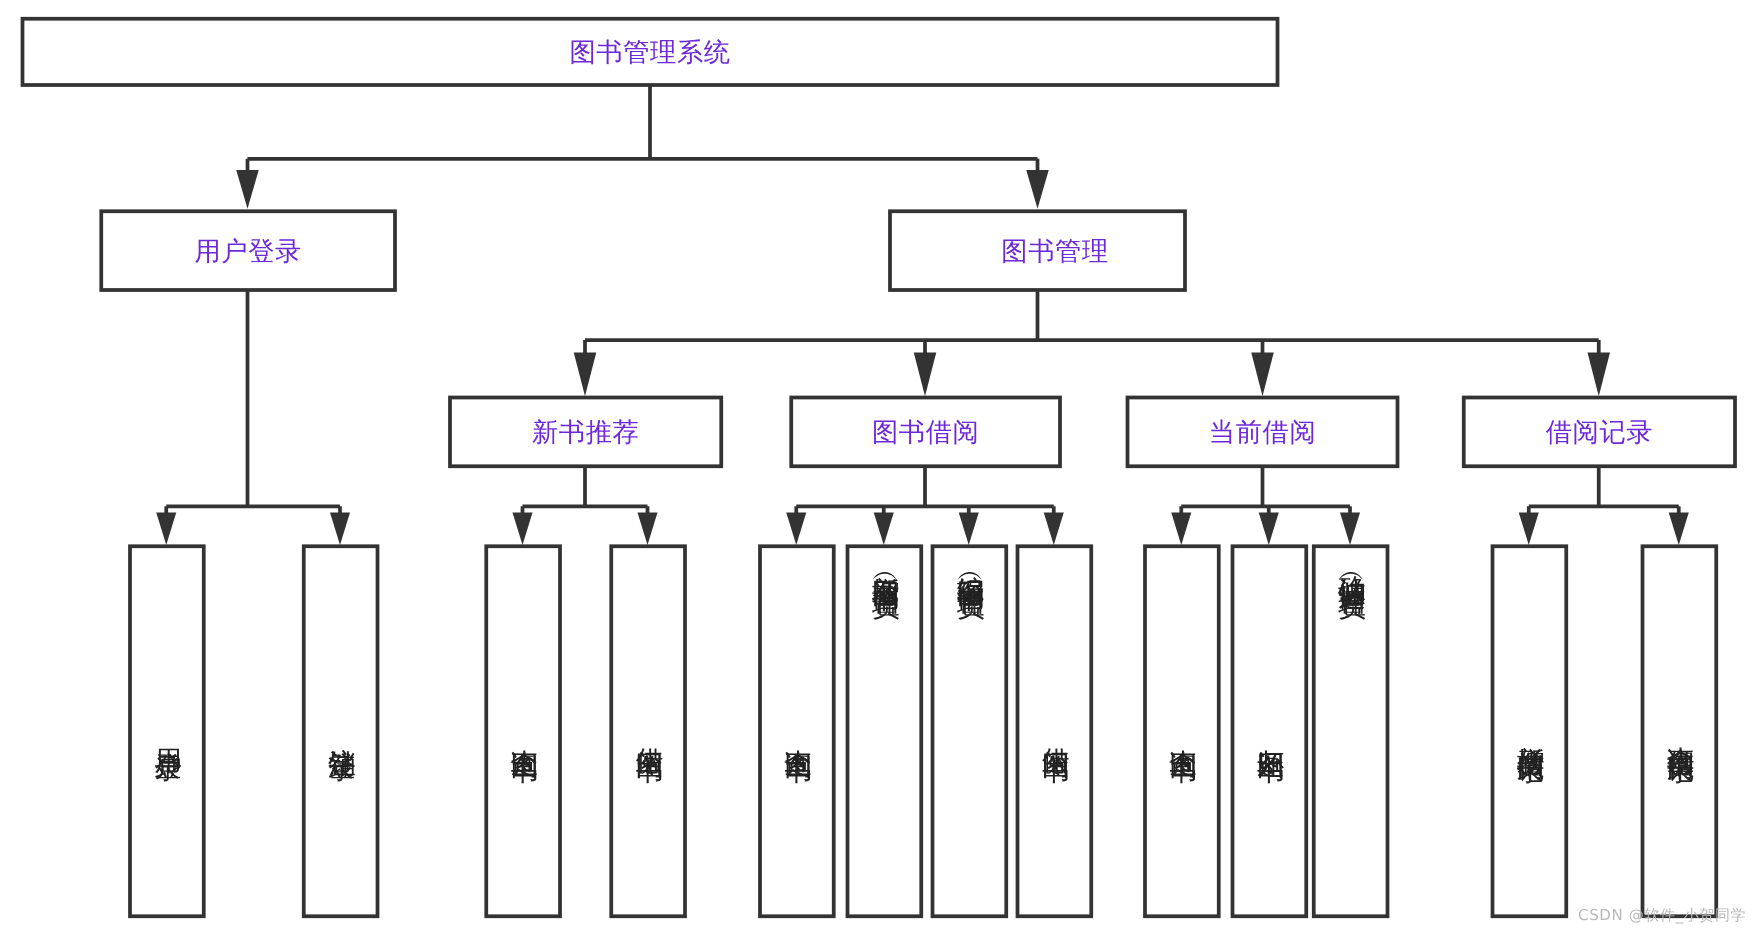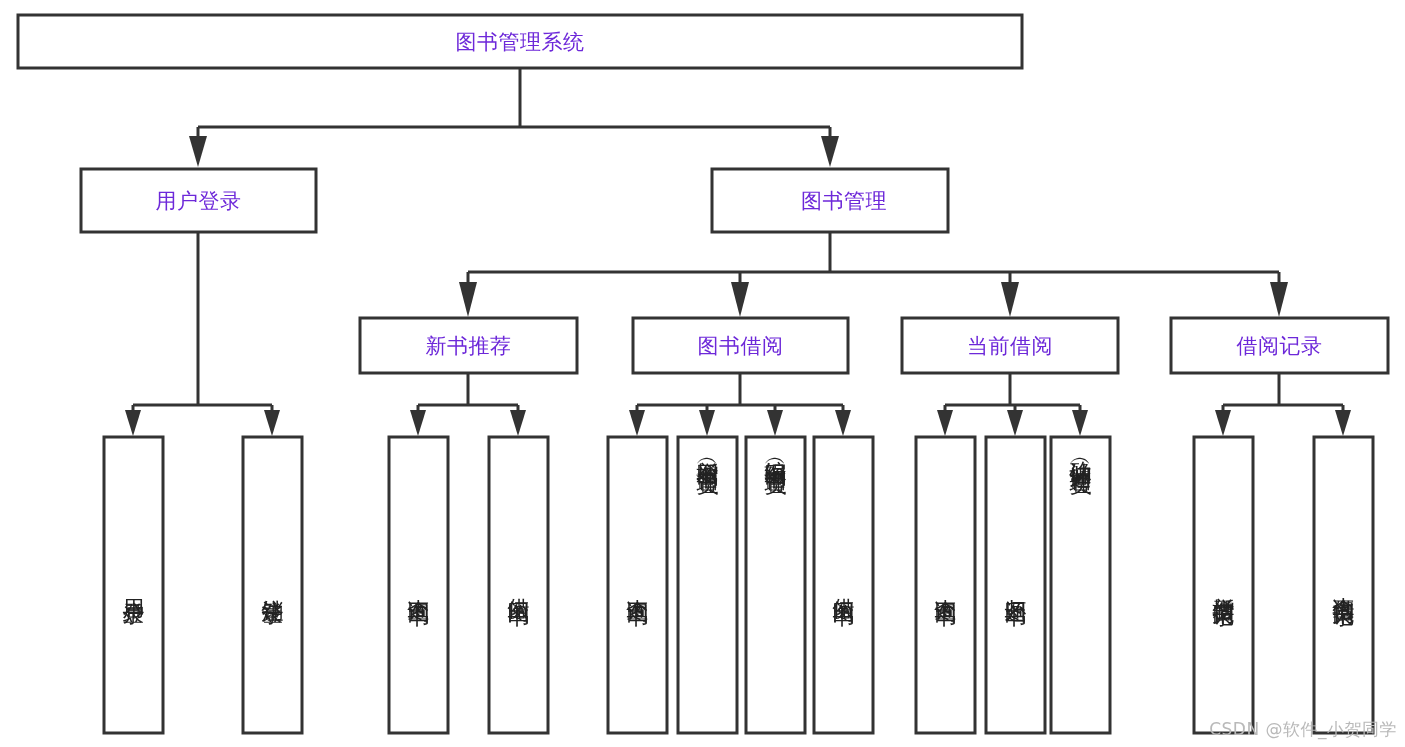--- a/index.html
+++ b/index.html
@@ -61,21 +61,21 @@
     text-orientation: upright;
     letter-spacing: 2px;
     line-height: 1;
     white-space: nowrap;
     pointer-events: none;
   }
   .watermark {
     position: absolute;
     right: 8px;
     bottom: 6px;
-    font-size: 17px;
+    font-size: 12px;
     color: #b9b9b9;
     letter-spacing: 0.5px;
     white-space: nowrap;
     pointer-events: none;
   }
 </style>
 </head>
 <body>
 
 <div id="diagram-root">

